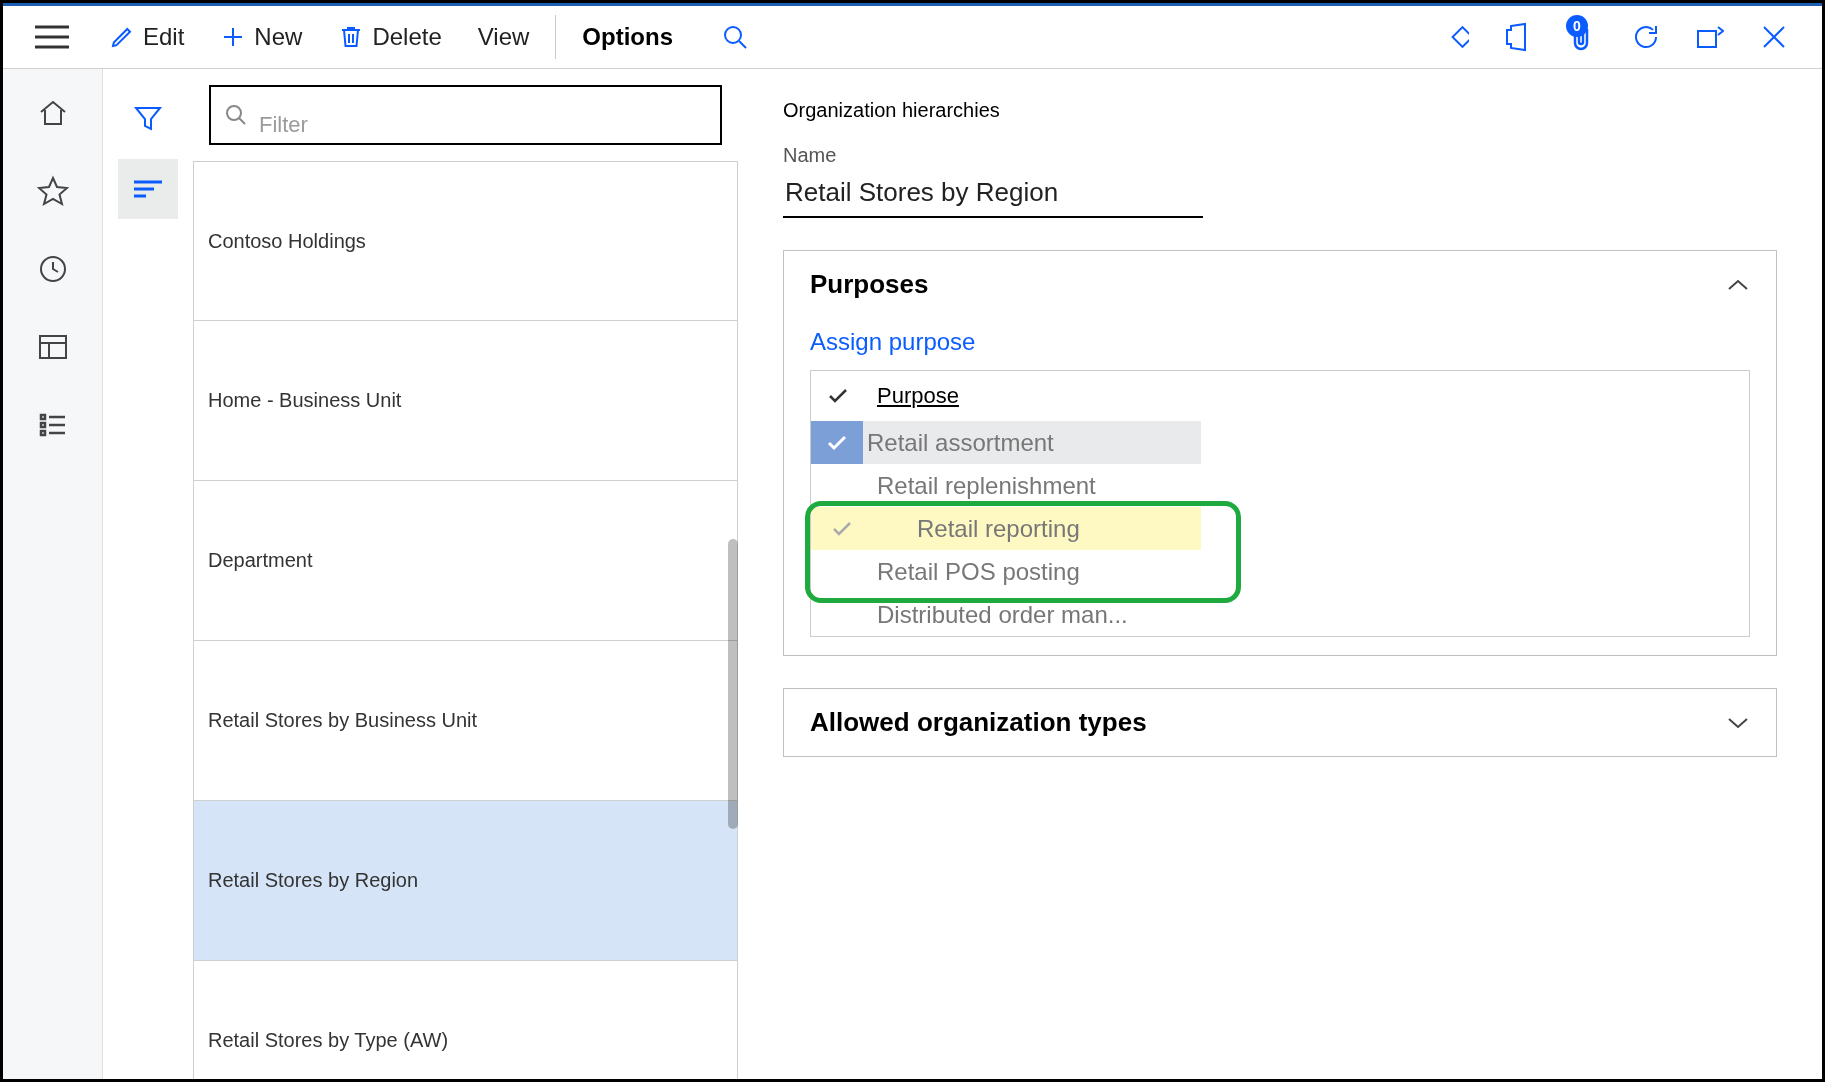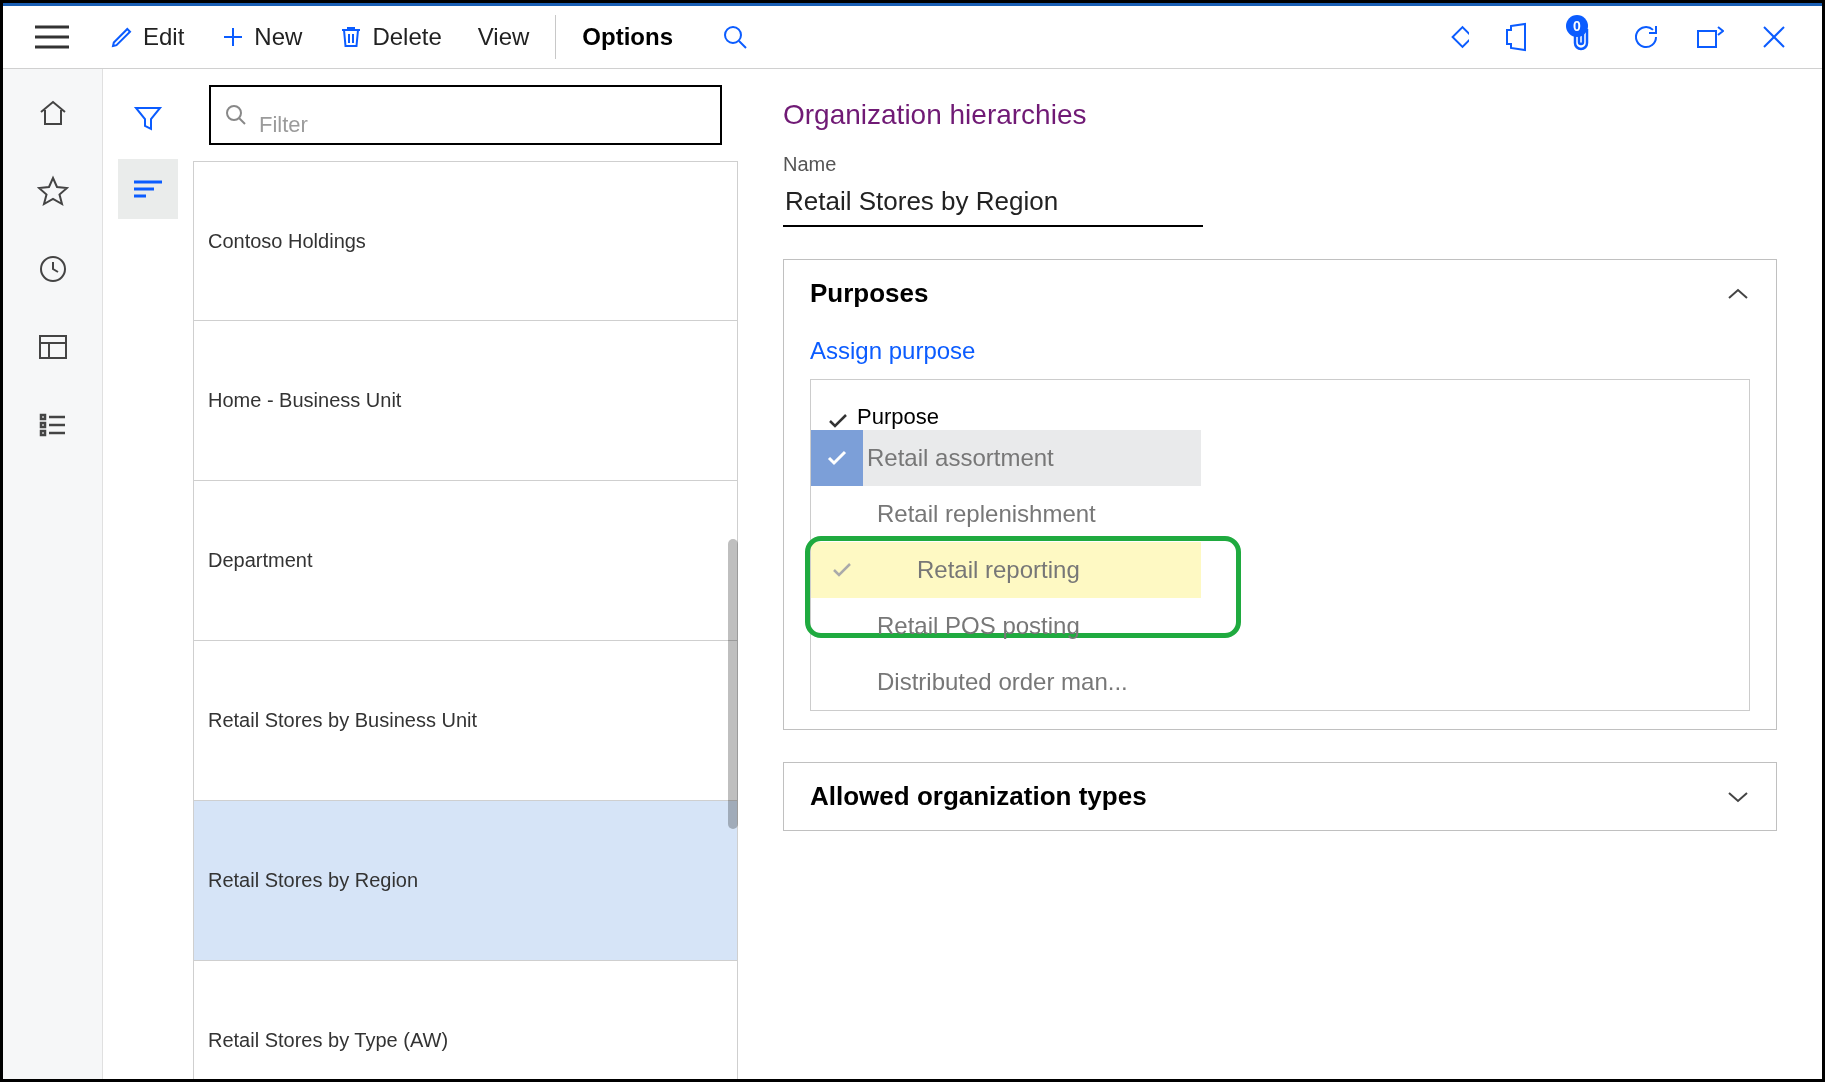--- a/index.html
+++ b/index.html
@@ -33,34 +33,34 @@
 .filter-box { border: 2px solid #000; height: 60px; display:flex; align-items:center; padding: 0 14px; gap: 12px;}
 .filter-input { border:none; outline:none; font-size: 22px; flex:1; color:#333;margin-top:20px; }
 .filter-input::placeholder { color:#9b9b9b; }
 .list { flex:1; overflow:auto; position:relative; }
 .list-item { height: 160px; border: 1px solid #cfcfcf; border-top:none; padding: 0 14px; display:flex; align-items:center; font-size: 20px; color:#333; cursor:pointer;}
 .list-item:first-child { border-top:1px solid #cfcfcf; }
 .list-item.selected { background: #d6e4f7; font-weight:400;}
 .scroll-thumb { position:absolute; right:0; top:378px; width:10px; height:290px; background: rgba(0,0,0,0.25); border-radius:5px;}
 
 .detail { flex:1; padding: 30px 45px; overflow:auto;}
-.detail h1 { font-size: 28px; font-weight: 400; color:#701a75; }
+.detail h1 { font-size: 20px; font-weight: 400; color:#000000; }
 .field-label { font-size: 20px; color:#555; margin-top: 22px; }
 .field-value { font-size: 26px; color:#222; border-bottom: 2px solid #000; padding: 6px 2px 8px; width: 420px; margin-top: 4px;}
 
 .panel { border: 1px solid #c0c0c0; margin-top: 32px; }
 .panel-head { display:flex; align-items:center; justify-content:space-between; padding: 18px 26px; font-size: 26px; font-weight: 600; cursor:pointer;}
 .panel-body { padding: 10px 26px 18px; }
 
 .link { color: #0b5cff; font-size: 24px; cursor:pointer; }
 .purpose-grid { border: 1px solid #ccc; margin-top: 14px; }
-.pg-head { display:flex; align-items:flex-end; height: 50px; padding: 0 16px; }
+.pg-head { display:flex; align-items:center; height: 50px; padding: 0 16px; gap: 20px; text-decoration: underline;}
 .pg-head .col-check { width: 30px; }
 .pg-head .col-label { font-size: 22px; }
-.pg-row { display:flex; align-items:center; height: 56px; padding: 4px 16px; gap: 20px; width: 390px; position:relative;}
+.pg-row { display:flex; align-items:center; height: 43px; padding: 4px 16px; gap: 20px; width: 390px; position:relative;}
 .pg-row .col-check { width: 30px; display:flex; align-items:center; justify-content:center;}
 .pg-row .col-label { font-size: 24px; color:#777; }
 .pg-row.sel-active { background: #e9eaeb; }
 .pg-row.sel-active .col-check-box { width:52px; height:100%; background:#7c9fd8; position:absolute; left:0; top:0; display:flex; align-items:center; justify-content:center;}
 .pg-row.sel-active .col-label { margin-left: 40px; }
 .pg-row.highlight { display:flex; }
 .highlight-box { position: absolute; left: -6px; top: -6px; width: 436px; height: 102px; border: 5px solid #1faa3f; border-radius: 16px; pointer-events:none;}
 
 svg { display:block; }
 </style>

